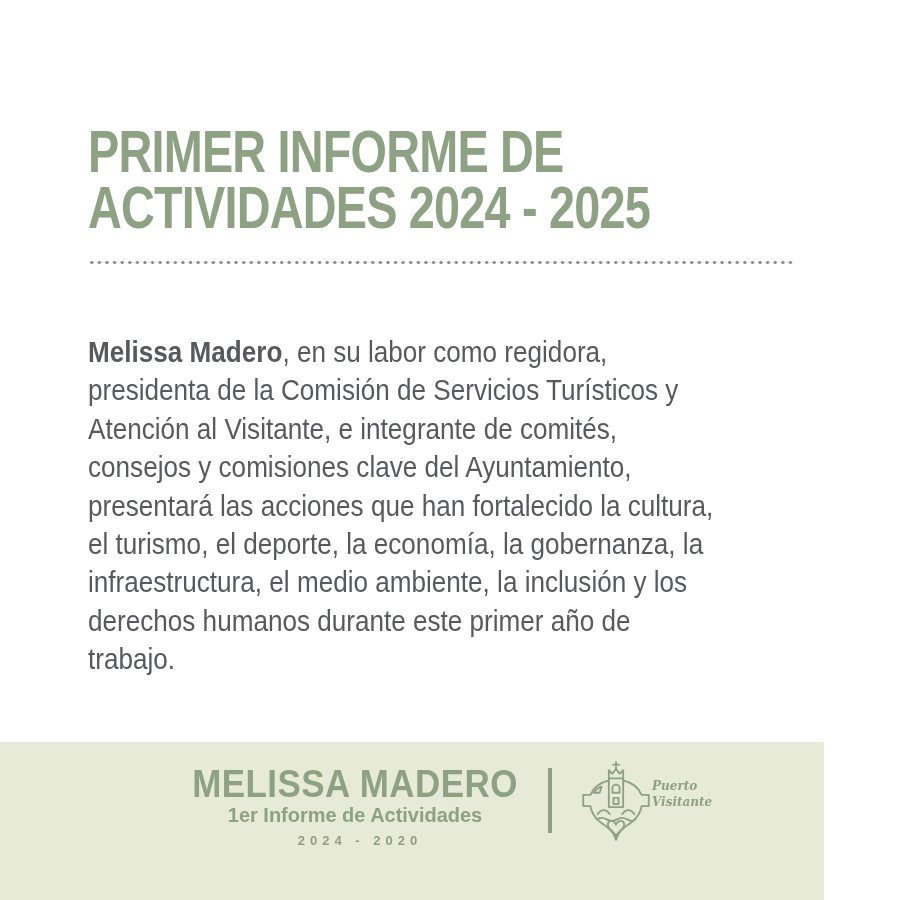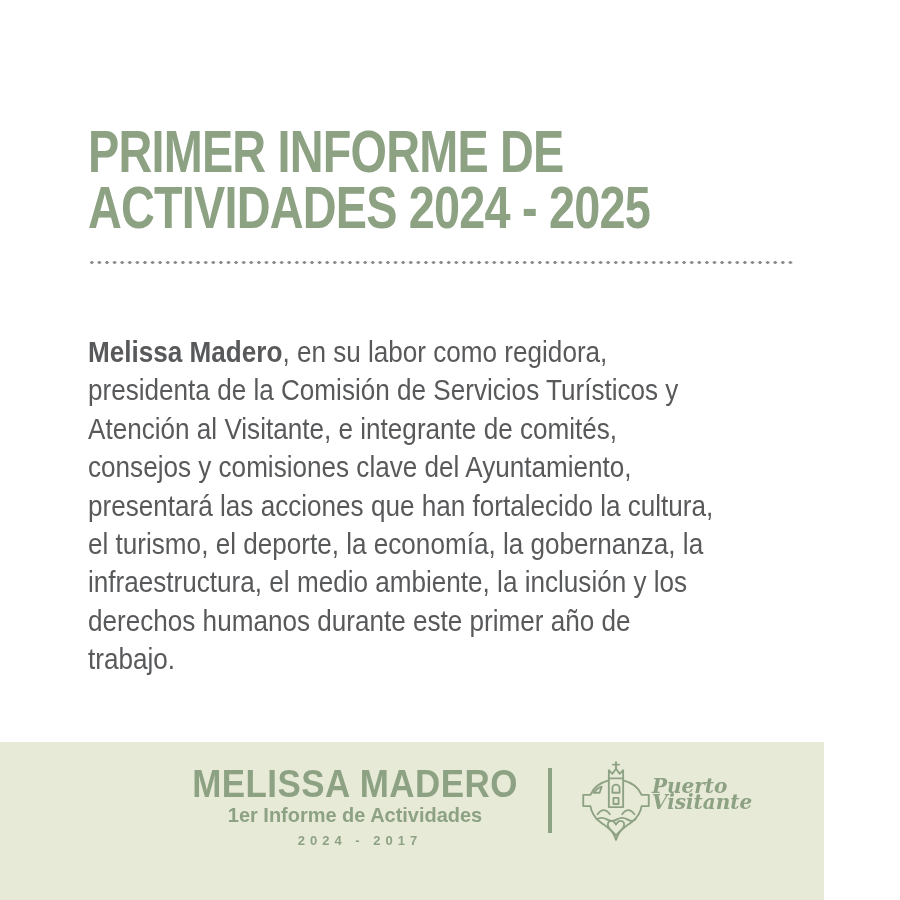--- a/index.html
+++ b/index.html
@@ -116,21 +116,21 @@
     height: 86px;
   }
   .f-brand {
     position: absolute;
     left: 652px;
     top: 778px;
     color: #8DA183;
     font-family: "DejaVu Serif", serif;
     font-style: italic;
     font-weight: bold;
-    font-size: 20px;
+    font-size: 12px;
     line-height: 16px;
     white-space: nowrap;
   }
 </style>
 </head>
 <body>
 
 <div class="page">
 
   <h1 class="title">
@@ -149,21 +149,21 @@
     <div class="bline">el turismo, el deporte, la economía, la gobernanza, la</div>
     <div class="bline">infraestructura, el medio ambiente, la inclusión y los</div>
     <div class="bline">derechos humanos durante este primer año de</div>
     <div class="bline">trabajo.</div>
   </div>
 
   <footer class="footer"></footer>
 
   <div class="f-name">MELISSA MADERO</div>
   <div class="f-sub">1er Informe de Actividades</div>
-  <div class="f-period">2024 - 2017</div>
+  <div class="f-period">2024 - 2020</div>
   <div class="f-divider"></div>
 
   <svg class="f-logo" viewBox="0 0 70 84" fill="none" stroke="#8DA183" stroke-width="1.8" stroke-linecap="round" stroke-linejoin="round">
 
     <path d="M35,2 V8 M32,4.5 H38"></path>
 
     <path d="M28,18 L28,10 L31.5,13.5 L35,8.5 L38.5,13.5 L42,10 L42,18"></path>
 
     <path d="M28,18 H42 V46 H28 Z"></path>
     <path d="M31.5,32 V27.5 A3.5,3.5 0 0 1 38.5,27.5 V32 Z"></path>

